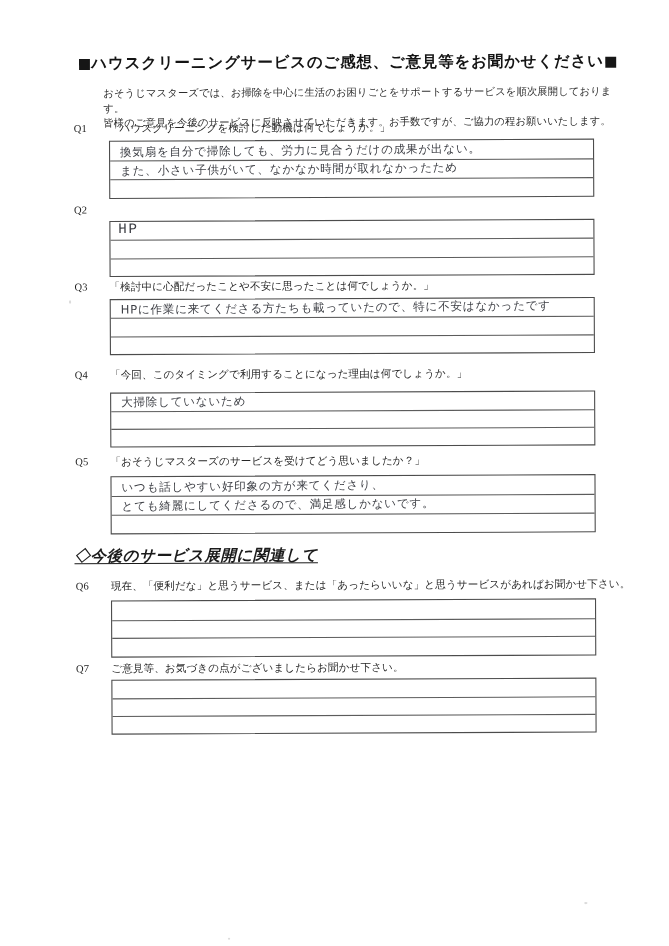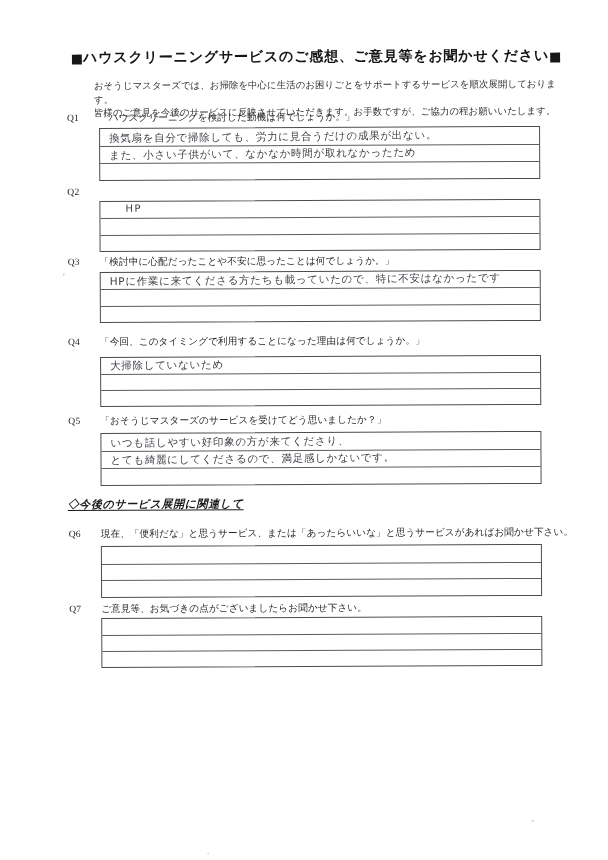--- a/index.html
+++ b/index.html
@@ -56,35 +56,35 @@
   .a-row { border-top:1px solid #5c5c5c; display:flex; align-items:center; overflow:hidden; }
   .a-row:first-child { border-top:none; }
 
   .hw {
     font-family:"DejaVu Sans", sans-serif;
     font-size:10.5px; color:#3c3e44;
     letter-spacing:0.7px; padding-left:9px;
     white-space:nowrap;
     transform:rotate(-0.35deg);
   }
-  .hw-lg { font-size:10px; letter-spacing:1.5px; padding-left:25px; padding-bottom:3px; }
+  .hw-lg { font-size:13px; letter-spacing:1.5px; padding-left:7px; padding-bottom:3px;font-family:Liberation Mono, monospace; }
 
   
   .ql1{top:111px} .ab1{top:127px;height:53px}
   .ql2{top:185px} .ab2{top:200px;height:51px}
   .ql3{top:255px} .ab3{top:271px;height:51px}
   .ql4{top:335px} .ab4{top:356px;height:50px}
   .ql5{top:414px} .ab5{top:432px;height:53px}
   .ql6{top:527px} .ab6{top:545px;height:52px}
   .ql7{top:602px} .ab7{top:617px;height:50px}
 
   
   .section-heading {
     position:absolute; left:67px; top:496px;
-    font-size:11px; font-weight:bold; font-style:italic;
+    font-size:14px; font-weight:bold; font-style:italic;
     text-decoration:underline; text-underline-offset:2px;
     color:#1b1b1b; letter-spacing:0.6px;
   }
 
   
   .speck { position:absolute; background:#bdbdbd; border-radius:50%; opacity:.55; }
   .sp1 { left:529px; top:821px; width:3px; height:2px; }
   .sp2 { left:205px; top:852px; width:2px; height:2px; }
   .sp3 { left:63px;  top:272px; width:2px; height:3px; }
 </style>

